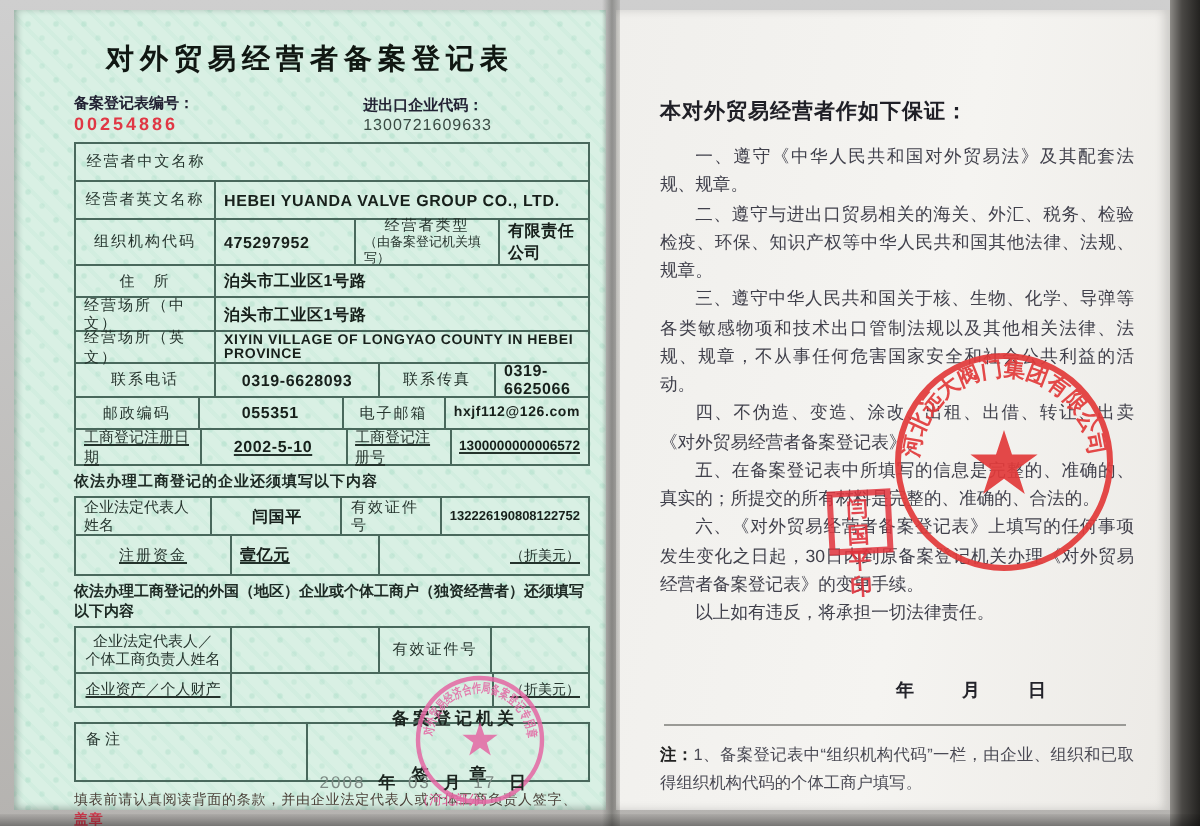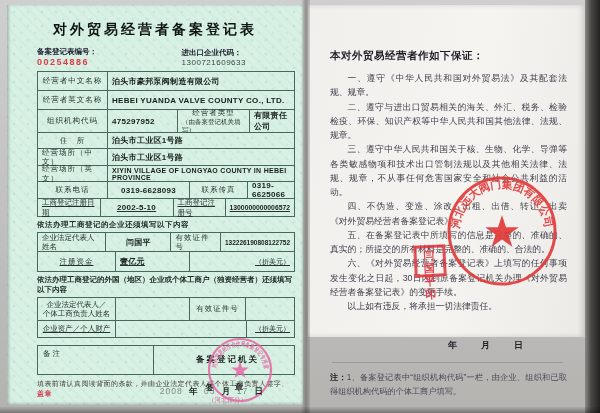--- a/index.html
+++ b/index.html
@@ -37,21 +37,21 @@
   .lp-footnote .redbit{color:#d23a4e;font-weight:bold;}
   .authority{position:absolute;right:44px;top:349px;text-align:center;}
   .authority .a1{font-size:8.5px;font-weight:bold;letter-spacing:2px;color:#1c2520;}
   .authority .a2{font-size:8.5px;font-weight:bold;letter-spacing:6px;color:#1c2520;margin-top:16px;}
   .authority .a3{font-size:6.5px;color:#e05a96;margin-top:2px;}
   .lp-date{position:absolute;right:38px;bottom:7px;font-size:8.5px;color:#1c2520;}
   .lp-date .num{color:#7d8a84;font-weight:normal;letter-spacing:1px;margin:0 2px;}
   .lp-date .dl{font-weight:bold;margin:0 2px;}
   .stampL{position:absolute;right:28px;top:330px;width:70px;height:70px;opacity:.85;}
   
-  .page-right{position:absolute;left:308px;top:5px;width:277px;height:332px;
+  .page-right{position:absolute;left:308px;top:5px;width:277px;height:400px;
     background:linear-gradient(100deg,#f0efec 0%,#f5f4f1 55%,#eceae6 100%);
     box-shadow:inset -3px 0 5px rgba(0,0,0,.15);
     color:#3d3d46;}
   .rp-inner{padding:44px 18px 0 22px;}
   .rp-title{font-size:10.5px;font-weight:bold;color:#1f1f26;letter-spacing:.5px;}
   .rp-paras{margin-top:8px;}
   .rp-paras p{margin:0;font-size:8.8px;line-height:1.62;text-indent:2em;text-align:justify;color:#41414c;}
   .sign-line{margin:16px 0 0 96px;font-size:9px;font-weight:bold;color:#23232a;position:relative;z-index:3;}
   .rp-date{margin:26px 0 0 118px;font-size:9px;font-weight:bold;color:#23232a;letter-spacing:2px;}
   .rp-hr{margin:10px 4px 0 2px;border-top:1px solid #9a9a96;height:0;}
@@ -83,25 +83,24 @@
         <span class="lbl">备案登记表编号：</span><span class="formno">00254886</span>
       </div>
       <div>
         <span class="lbl">进出口企业代码：</span><span class="entcode">1300721609633</span>
       </div>
     </div>
 
     <div class="tbl">
       <div class="row" style="height:19px">
         <div class="c lab" style="width:70px">经营者中文名称</div>
-        <div class="c val" style="flex:1">泊头市豪邦泵阀制造有限公司</div>
       </div>
       <div class="row" style="height:19px">
         <div class="c lab" style="width:70px">经营者英文名称</div>
-        <div class="c val" style="flex:1">HEBEI YUANDA VALVE COUNTY CO., LTD.</div>
+        <div class="c val" style="flex:1">HEBEI YUANDA VALVE GROUP CO., LTD.</div>
       </div>
       <div class="row" style="height:23px">
         <div class="c lab" style="width:70px">组织机构代码</div>
         <div class="c val" style="width:70px">475297952</div>
         <div class="c lab" style="width:72px">
           <span>经营者类型</span>
           <span class="sub">（由备案登记机关填写）</span>
         </div>
         <div class="c val" style="flex:1;justify-content:center">有限责任公司</div>
       </div>
@@ -115,20 +114,26 @@
       </div>
       <div class="row" style="height:16px">
         <div class="c lab" style="width:70px">经营场所（英文）</div>
         <div class="c val" style="flex:1;font-size:7px">XIYIN VILLAGE OF LONGYAO COUNTY IN HEBEI PROVINCE</div>
       </div>
       <div class="row" style="height:17px">
         <div class="c lab" style="width:70px">联系电话</div>
         <div class="c val" style="width:82px;justify-content:center">0319-6628093</div>
         <div class="c lab" style="width:58px">联系传真</div>
         <div class="c val" style="flex:1;justify-content:center">0319-6625066</div>
+      </div>
+      <div class="row" style="height:16px">
+        <div class="c lab" style="width:70px">邮政编码</div>
+        <div class="c val" style="width:82px;justify-content:center">055351</div>
+        <div class="c lab" style="width:58px">电子邮箱</div>
+        <div class="c val" style="flex:1;justify-content:center;font-size:7px">hxjf112@126.com</div>
       </div>
       <div class="row" style="height:17px">
         <div class="c lab" style="width:70px;letter-spacing:0">工商登记注册日期</div>
         <div class="c val" style="width:82px;justify-content:center">2002-5-10</div>
         <div class="c lab" style="width:58px;letter-spacing:0">工商登记注册号</div>
         <div class="c val" style="flex:1;justify-content:center;font-size:6.8px;letter-spacing:0">1300000000006572</div>
       </div>
     </div>
 
     <div class="secthead">依法办理工商登记的企业还须填写以下内容</div>

